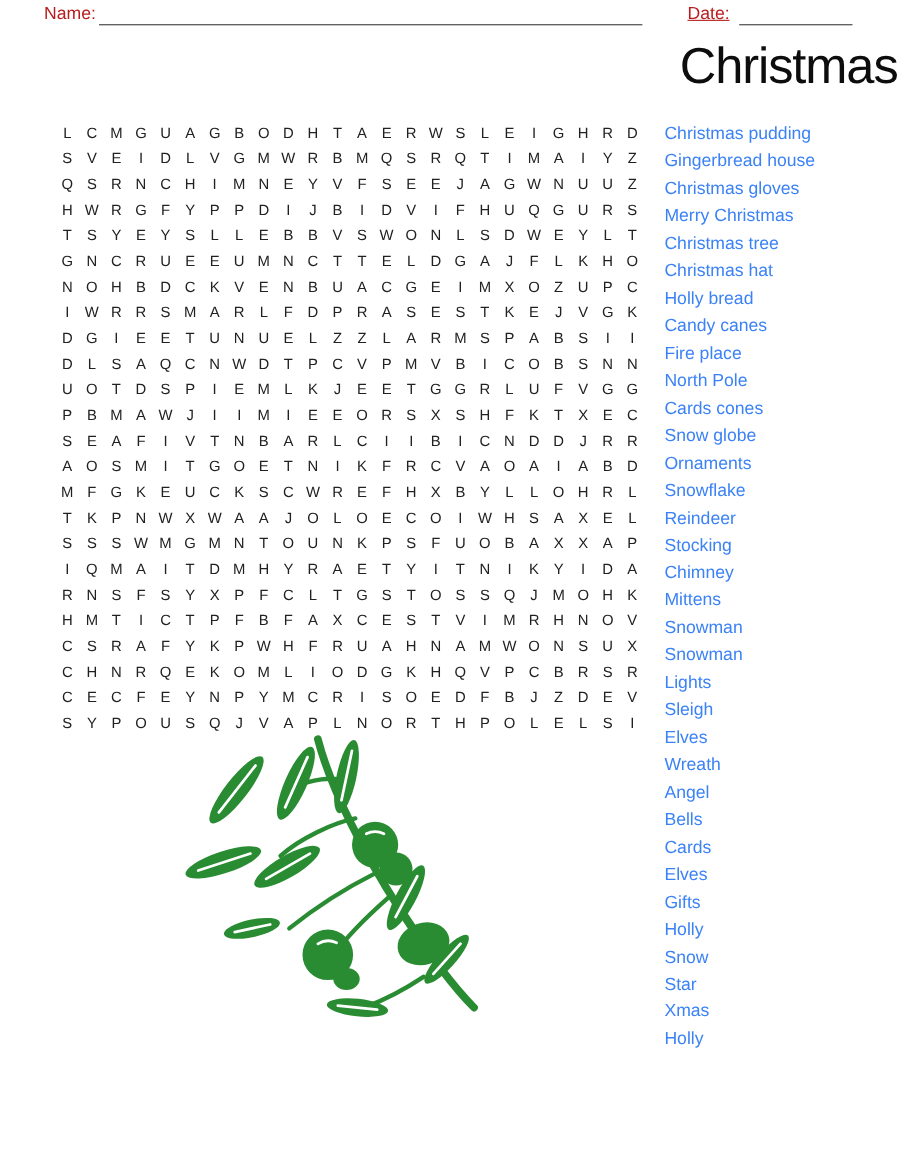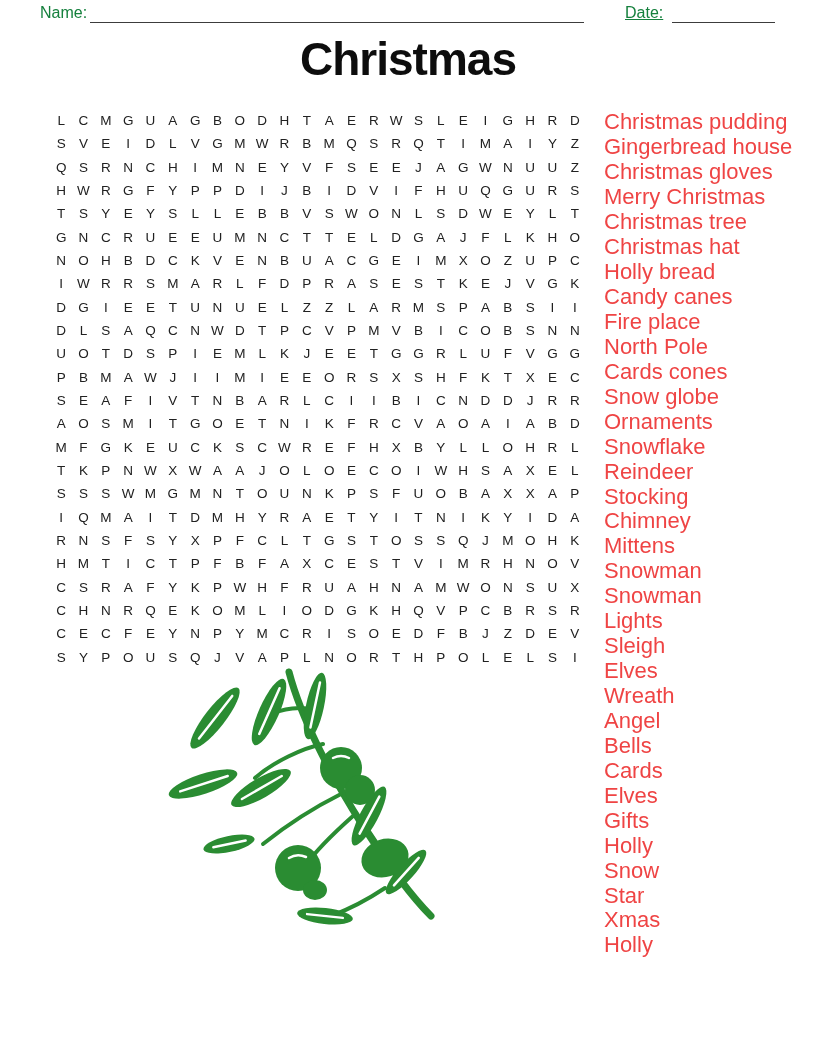--- a/index.html
+++ b/index.html
@@ -5,51 +5,51 @@
   html,body{margin:0;padding:0;background:#ffffff;}
   .page{
     position:relative;
     width:816px;height:1056px;
     background:#ffffff;
     font-family:"Liberation Sans", sans-serif;
     color:#1c1c1c;
     overflow:hidden;
   }
   
-  .hdr-label{position:absolute;top:4px;font-size:16px;color:#15803d;}
+  .hdr-label{position:absolute;top:4px;font-size:16px;color:#b91c1c;}
   .name-label{left:40px;}
   .date-label{left:625px;text-decoration:underline;}
   .fill-line{position:absolute;border-bottom:1.5px solid #3c3c3c;height:18px;top:4px;}
   .name-line{left:90px;width:494px;}
   .date-line{left:672px;width:103px;}
   
   .title{
     position:absolute;top:32px;left:0;width:100%;
-    text-align:center;
-    font-size:46px;font-weight:700;letter-spacing:-1px;color:#0d0d0d;
+    text-align:right;
+    font-size:46px;font-weight:400;letter-spacing:-1px;color:#0d0d0d;
   }
   
   .grid{
     position:absolute;left:50px;top:109px;width:536px;height:560px;
     display:grid;
     grid-template-columns:repeat(24,1fr);
     grid-template-rows:repeat(24,1fr);
   }
   .grid .cell{
     display:flex;align-items:center;justify-content:center;
     font-size:13.5px;font-weight:400;color:#212121;
   }
   
   .wordlist{
     position:absolute;left:604px;top:110px;margin:0;padding:0;
     list-style:none;
   }
   .wordlist li{
     height:24.95px;display:flex;align-items:center;
-    font-size:22px;color:#ef4444;white-space:nowrap;text-align:center;
+    font-size:16px;color:#3b82f6;white-space:nowrap;text-align:center;
   }
   
   .branch{position:absolute;left:163px;top:666px;}
 </style>
 </head>
 <body>
 
 <div class="page">
 
   <span class="hdr-label name-label">Name:</span>

